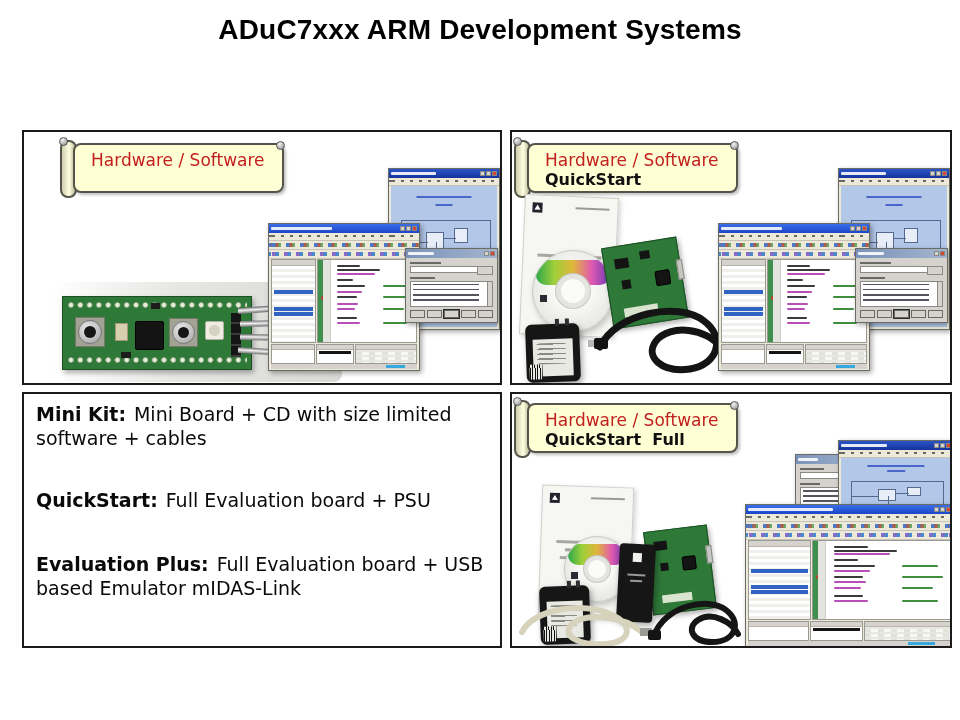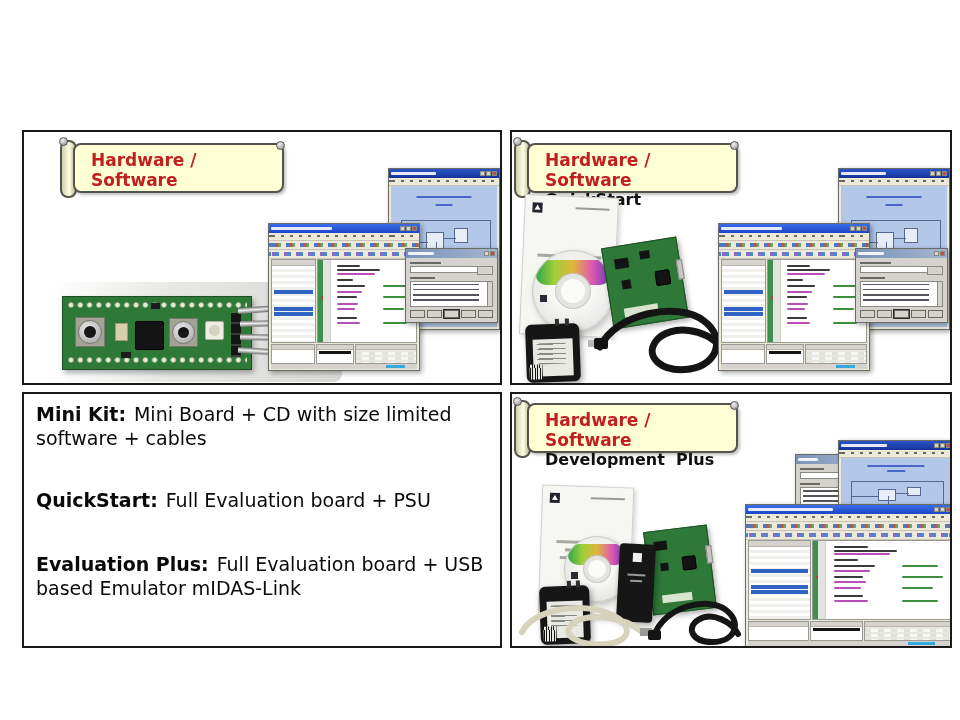--- a/index.html
+++ b/index.html
@@ -19,21 +19,21 @@
   .banner{position:absolute;width:224px;height:60px;}
   .banner .scroll-body{position:absolute;left:13px;top:3px;right:0;height:50px;background:#ffffd6;
      border:2px solid #55544a;border-radius:8px;box-shadow:2px 2px 3px rgba(0,0,0,.25);box-sizing:border-box;
      padding:5px 0 0 16px;}
   .banner .scroll-roll{position:absolute;left:0;top:0;width:17px;height:58px;border:2px solid #55544a;
      border-radius:8px;box-sizing:border-box;background:linear-gradient(90deg,#cfcfae,#ffffe2 55%,#bdbd9a);}
   .knob{position:absolute;width:9px;height:9px;border-radius:50%;border:1px solid #555;
      background:radial-gradient(circle at 35% 30%,#f2f2f2,#8a8a8a);box-sizing:border-box;}
   .knob.k1{left:-1px;top:-3px;}
   .knob.k2{right:-3px;top:-4px;}
-  .banner-l1{font-size:17px;font-weight:700;color:#c2201f;line-height:20px;}
+  .banner-l1{font-size:17px;font-weight:400;color:#c2201f;line-height:20px;}
   .banner-l2{font-size:16px;font-weight:700;color:#101010;line-height:19px;white-space:pre;}
 
   
   .desc{position:absolute;left:12px;font-size:19px;line-height:24px;color:#0a0a0a;}
   .desc .desc-b{font-weight:700;margin-right:.42em;}
   #desc-minikit{top:8px;width:432px;}
   #desc-quickstart{top:94px;width:462px;}
   #desc-qsplus{top:158px;width:462px;}
 
   
@@ -162,20 +162,21 @@
   .emu .elogo{position:absolute;left:50%;transform:translateX(-50%);top:9px;width:9px;height:9px;background:#f0f0ee;}
   .emu .ebar{position:absolute;left:50%;transform:translateX(-50%);height:2px;background:#9a9a96;}
 
   .minipcb-bg{position:absolute;border-radius:8px;background:linear-gradient(90deg,rgba(233,233,230,0),#e7e7e4 42%,#d9d9d6);}
   svg{position:absolute;overflow:visible;}
 </style>
 </head>
 <body>
 
 <div class="slide">
+  <div class="slide-title">ADuC7xxx ARM Development Systems</div>
 
   <div class="quad" id="quad-minikit">
     <div class="banner" style="left:36px;top:8px;">
       <div class="scroll-roll"></div>
       <i class="knob k1"></i>
       <div class="scroll-body">
         <div class="banner-l1">Hardware / Software</div>
         <i class="knob k2"></i>
       </div>
     </div>
@@ -464,21 +465,21 @@
       <span class="desc-b">Evaluation Plus:</span><span>Full Evaluation board + USB based Emulator mIDAS-Link</span>
     </div>
   </div>
 
   <div class="quad" id="quad-qsplus">
     <div class="banner" style="left:2px;top:6px;">
       <div class="scroll-roll"></div>
       <i class="knob k1"></i>
       <div class="scroll-body">
         <div class="banner-l1">Hardware / Software</div>
-        <div class="banner-l2">Development  Plus</div>
+        <div class="banner-l2">QuickStart  Full</div>
         <i class="knob k2"></i>
       </div>
     </div>
 
     <div class="photo" style="left:0;top:0;width:442px;height:256px;">
       <div class="doc" style="left:28px;top:92px;width:92px;height:132px;transform:rotate(2deg);">
         <i class="logo"></i>
           <i class="topline"></i>
         <i class="dl" style="top:54px;width:60px;"></i>
           <i class="dl" style="top:62px;width:42px;"></i>

